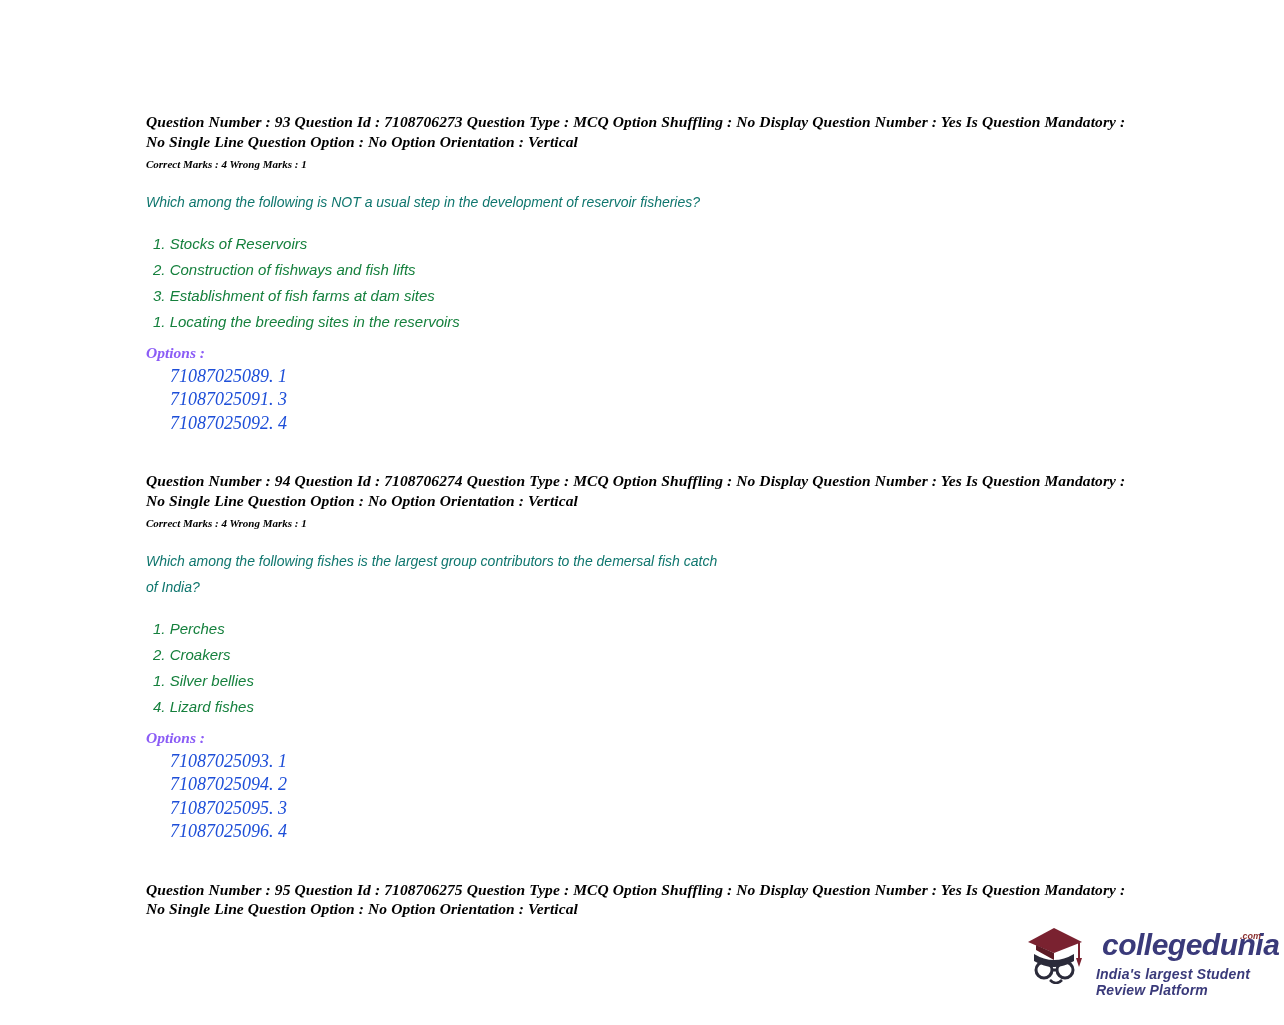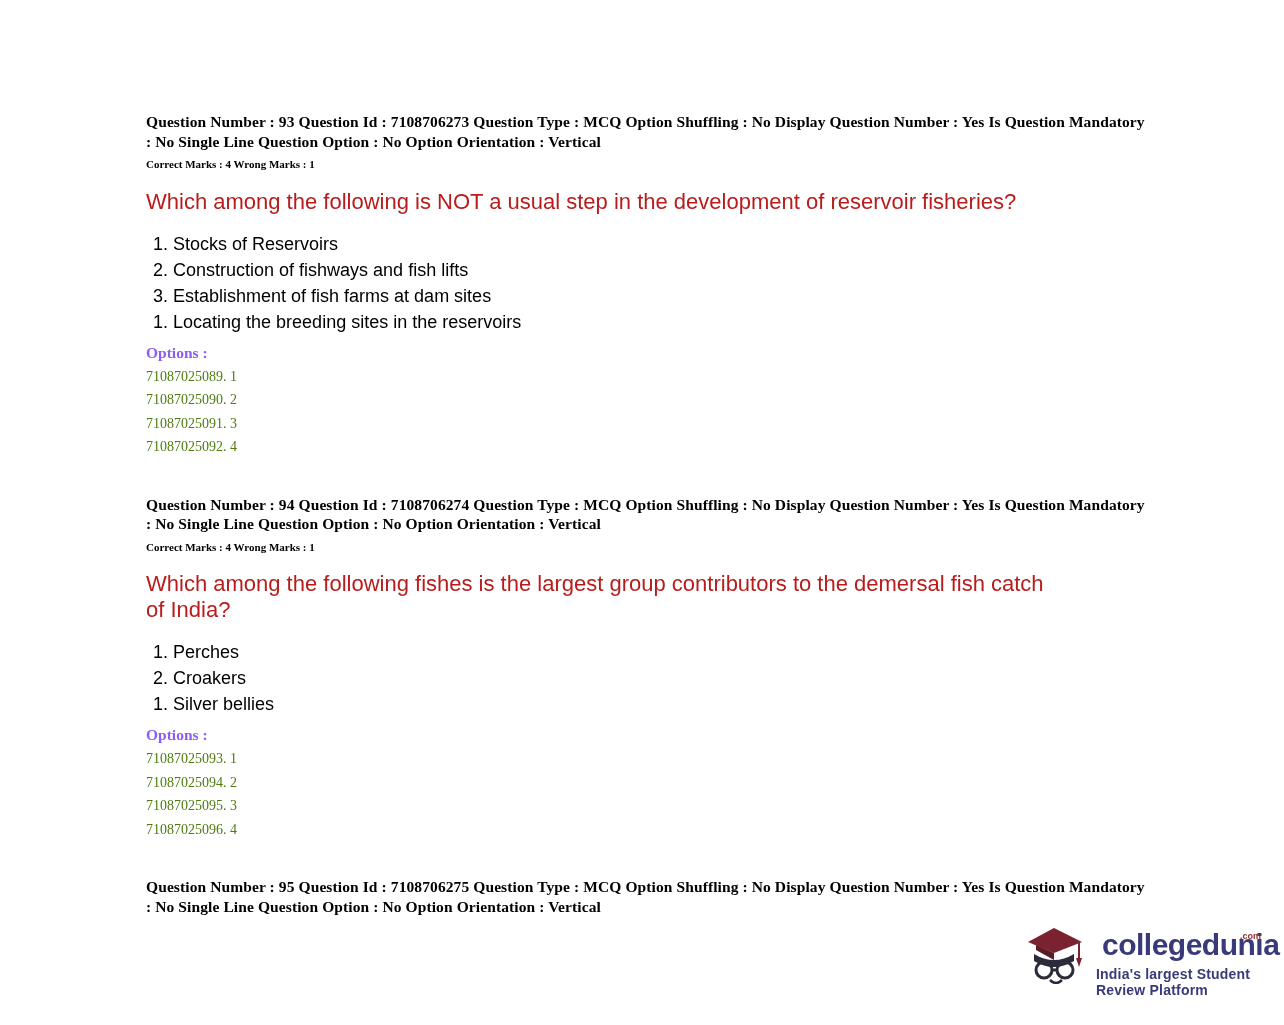--- a/index.html
+++ b/index.html
@@ -13,20 +13,21 @@
     position: relative;
     font-family: "Liberation Serif", serif;
     overflow: hidden;
   }
   .page {
     position: absolute;
     top: 0; left: 0;
     width: 1284px;
     height: 1025px;
     background: #ffffff;
+    font-style: italic;
   }
   .content {
     position: absolute;
     left: 146px;
     top: 112px;
     width: 1000px;
   }
   .qblock {
     margin-bottom: 0;
   }
@@ -41,52 +42,53 @@
   .marks {
     font-family: "Liberation Serif", serif;
     font-weight: bold;
     font-size: 11px;
     line-height: 19.5px;
     color: #000000;
     margin-top: 4px;
   }
   .qtext {
     font-family: "Liberation Sans", sans-serif;
-    font-size: 22px;
+    font-size: 14px;
     line-height: 26px;
-    color: #b91c1c;
+    color: #0f766e;
     margin-top: 14px;
     font-weight: 400;
   }
   .qtext .line2 {
     display: block;
   }
   .choices {
     margin-top: 16px;
     padding-left: 7px;
   }
   .choice {
     font-family: "Liberation Sans", sans-serif;
-    font-size: 18px;
+    font-size: 15px;
     line-height: 26px;
-    color: #000000;
+    color: #15803d;
   }
   .options-label {
     font-family: "Liberation Serif", serif;
     font-weight: bold;
     font-size: 15.5px;
     line-height: 24px;
     color: #8b5cf6;
     margin-top: 6px;
   }
   .opt {
     font-family: "Liberation Serif", serif;
-    font-size: 14px;
+    font-size: 18px;
     line-height: 23.5px;
-    color: #4d7c0f;
+    color: #1d4ed8;
+    margin-left: 24px;
   }
   .gap-1 { height: 36px; }
   .gap-2 { height: 36px; }
 
   
   .logo {
     position: absolute;
     left: 1020px;
     top: 922px;
     width: 232px;
@@ -146,41 +148,41 @@
         <span>Which among the following is NOT a usual step in the development of reservoir fisheries?</span>
       </div>
       <div class="choices">
         <div class="choice">1. Stocks of Reservoirs</div>
         <div class="choice">2. Construction of fishways and fish lifts</div>
         <div class="choice">3. Establishment of fish farms at dam sites</div>
         <div class="choice">1. Locating the breeding sites in the reservoirs</div>
       </div>
       <div class="options-label">Options :</div>
       <div class="opt">71087025089. 1</div>
-      <div class="opt">71087025090. 2</div>
       <div class="opt">71087025091. 3</div>
       <div class="opt">71087025092. 4</div>
     </div>
 
     <div class="gap-1"></div>
 
     <div class="qblock">
       <div class="meta">
         <span>Question Number : 94 Question Id : 7108706274 Question Type : MCQ Option Shuffling : No Display Question Number : Yes Is</span>
         <span>Question Mandatory : No Single Line Question Option : No Option Orientation : Vertical</span>
       </div>
       <div class="marks">Correct Marks : 4 Wrong Marks : 1</div>
       <div class="qtext">
         <span>Which among the following fishes is the largest group contributors to the demersal fish catch</span>
         <span class="line2">of India?</span>
       </div>
       <div class="choices">
         <div class="choice">1. Perches</div>
         <div class="choice">2. Croakers</div>
         <div class="choice">1. Silver bellies</div>
+        <div class="choice">4. Lizard fishes</div>
       </div>
       <div class="options-label">Options :</div>
       <div class="opt">71087025093. 1</div>
       <div class="opt">71087025094. 2</div>
       <div class="opt">71087025095. 3</div>
       <div class="opt">71087025096. 4</div>
     </div>
 
     <div class="gap-2"></div>
 

